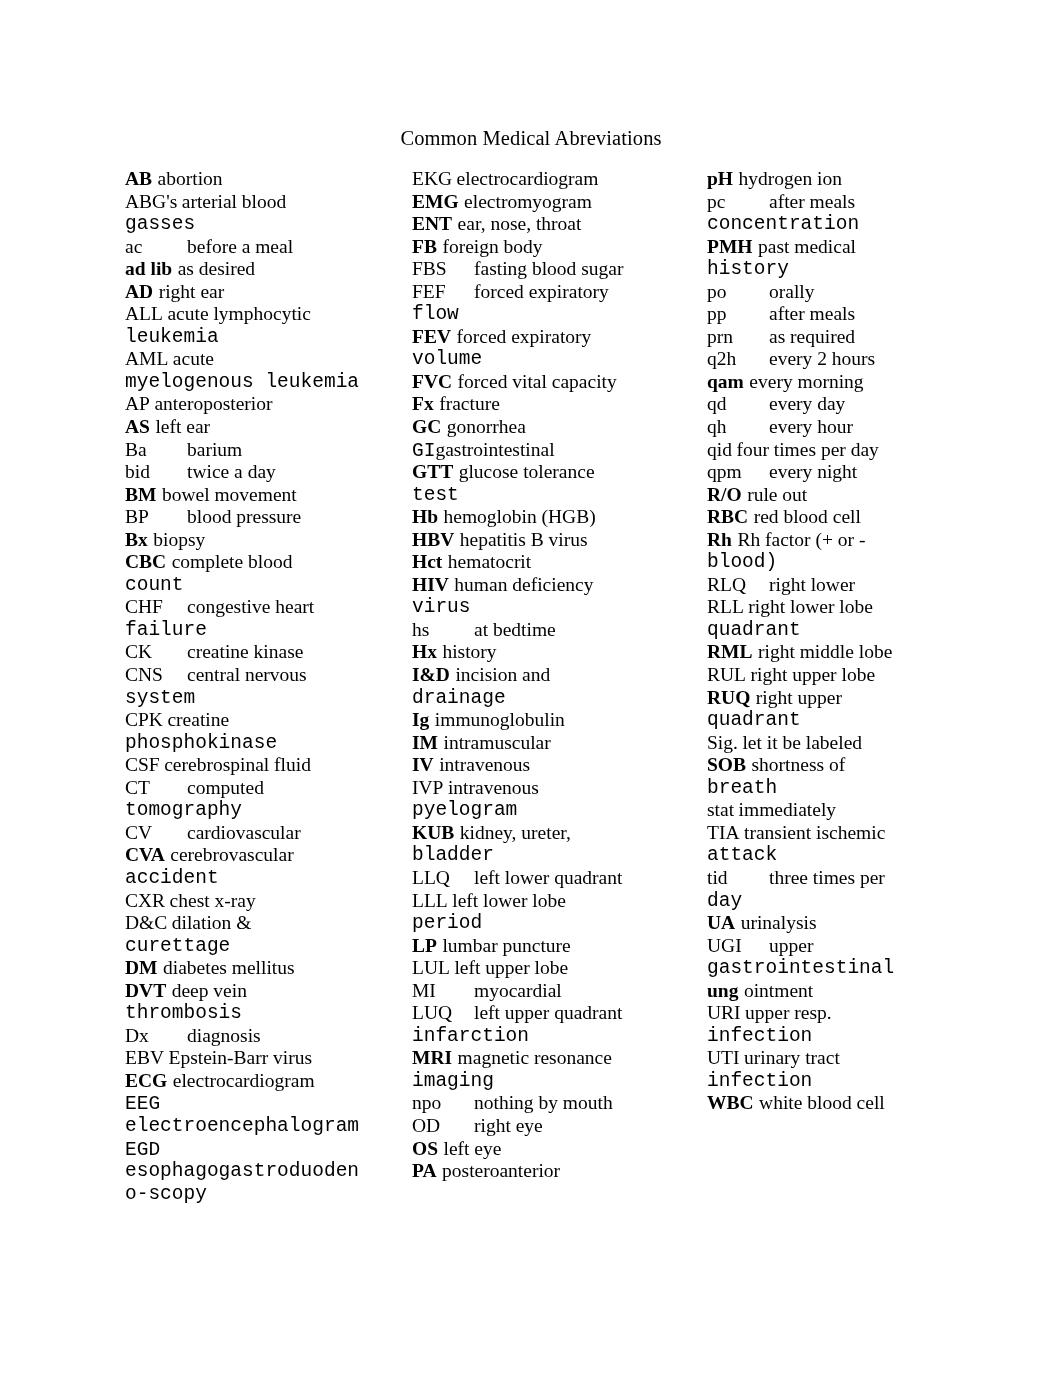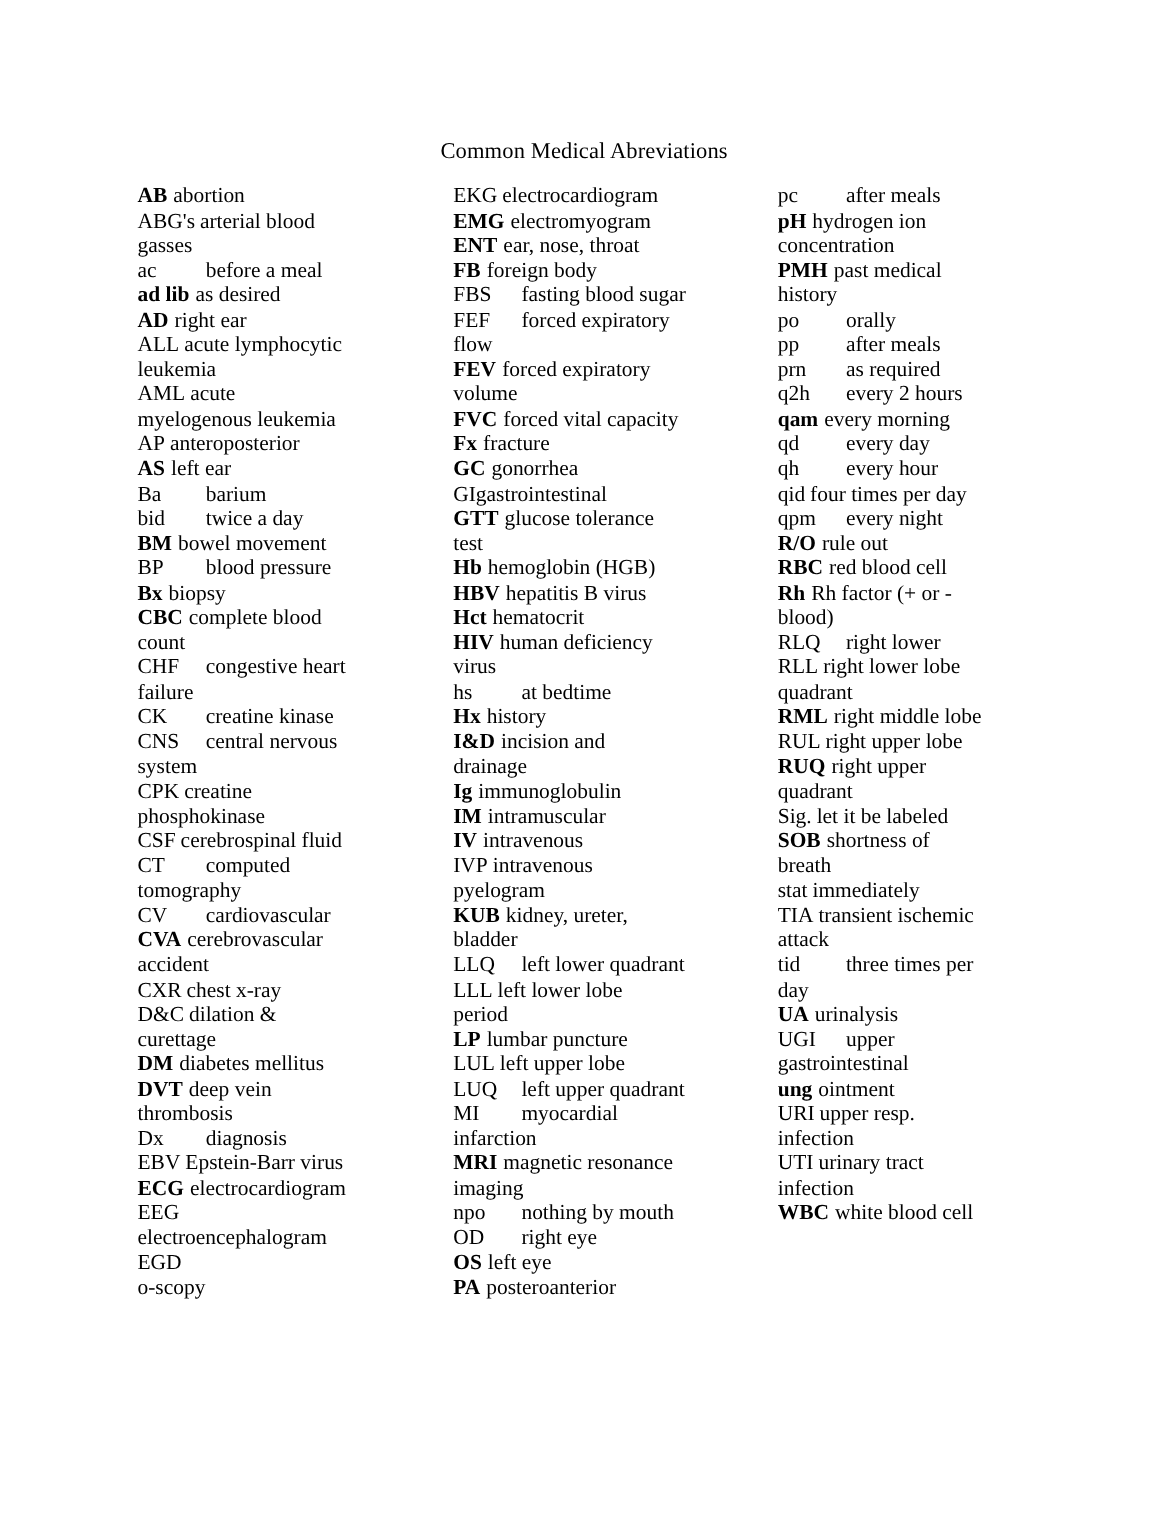--- a/index.html
+++ b/index.html
@@ -64,30 +64,32 @@
     min-width: 62px;
   }
   .entry.tight .abbr {
     min-width: 0;
     padding-right: 5.5px;
     font-weight: bold;
   }
   .entry.nospace .abbr {
     min-width: 0;
     padding-right: 0;
+    font-family: Liberation Mono, monospace;
   }
   .entry.onespace .abbr {
     min-width: 0;
     padding-right: 4.5px;
   }
   .cont {
     white-space: nowrap;
     margin: 0;
     padding: 0;
     height: 22.55px;
+    font-family: Liberation Mono, monospace;
   }
 </style>
 </head>
 <body>
 
 <div class="page">
 
   <div class="doc-title">Common Medical Abreviations</div>
 
   <div class="columns">
@@ -129,20 +131,21 @@
         <div class="cont">curettage</div>
         <div class="entry tight"><span class="abbr">DM</span><span class="def">diabetes mellitus</span></div>
         <div class="entry tight"><span class="abbr">DVT</span><span class="def">deep vein</span></div>
         <div class="cont">thrombosis</div>
         <div class="entry tabbed"><span class="abbr">Dx</span><span class="def">diagnosis</span></div>
         <div class="entry onespace"><span class="abbr">EBV</span><span class="def">Epstein-Barr virus</span></div>
         <div class="entry tight"><span class="abbr">ECG</span><span class="def">electrocardiogram</span></div>
         <div class="entry nospace"><span class="abbr">EEG</span><span class="def"></span></div>
         <div class="cont">electroencephalogram</div>
         <div class="entry nospace"><span class="abbr">EGD</span><span class="def"></span></div>
+        <div class="cont">esophagogastroduoden</div>
         <div class="cont">o-scopy</div>
       </div>
     <div class="col col-2">
         <div class="entry onespace"><span class="abbr">EKG</span><span class="def">electrocardiogram</span></div>
         <div class="entry tight"><span class="abbr">EMG</span><span class="def">electromyogram</span></div>
         <div class="entry tight"><span class="abbr">ENT</span><span class="def">ear, nose, throat</span></div>
         <div class="entry tight"><span class="abbr">FB</span><span class="def">foreign body</span></div>
         <div class="entry tabbed"><span class="abbr">FBS</span><span class="def">fasting blood sugar</span></div>
         <div class="entry tabbed"><span class="abbr">FEF</span><span class="def">forced expiratory</span></div>
         <div class="cont">flow</div>
@@ -168,33 +171,33 @@
         <div class="entry tight"><span class="abbr">IV</span><span class="def">intravenous</span></div>
         <div class="entry onespace"><span class="abbr">IVP</span><span class="def">intravenous</span></div>
         <div class="cont">pyelogram</div>
         <div class="entry tight"><span class="abbr">KUB</span><span class="def">kidney, ureter,</span></div>
         <div class="cont">bladder</div>
         <div class="entry tabbed"><span class="abbr">LLQ</span><span class="def">left lower quadrant</span></div>
         <div class="entry onespace"><span class="abbr">LLL</span><span class="def">left lower lobe</span></div>
         <div class="cont">period</div>
         <div class="entry tight"><span class="abbr">LP</span><span class="def">lumbar puncture</span></div>
         <div class="entry onespace"><span class="abbr">LUL</span><span class="def">left upper lobe</span></div>
+        <div class="entry tabbed"><span class="abbr">MI</span><span class="def">myocardial</span></div>
         <div class="entry tabbed"><span class="abbr">LUQ</span><span class="def">left upper quadrant</span></div>
-        <div class="entry tabbed"><span class="abbr">MI</span><span class="def">myocardial</span></div>
         <div class="cont">infarction</div>
         <div class="entry tight"><span class="abbr">MRI</span><span class="def">magnetic resonance</span></div>
         <div class="cont">imaging</div>
         <div class="entry tabbed"><span class="abbr">npo</span><span class="def">nothing by mouth</span></div>
         <div class="entry tabbed"><span class="abbr">OD</span><span class="def">right eye</span></div>
         <div class="entry tight"><span class="abbr">OS</span><span class="def">left eye</span></div>
         <div class="entry tight"><span class="abbr">PA</span><span class="def">posteroanterior</span></div>
       </div>
     <div class="col col-3">
+        <div class="entry tight"><span class="abbr">pH</span><span class="def">hydrogen ion</span></div>
         <div class="entry tabbed"><span class="abbr">pc</span><span class="def">after meals</span></div>
-        <div class="entry tight"><span class="abbr">pH</span><span class="def">hydrogen ion</span></div>
         <div class="cont">concentration</div>
         <div class="entry tight"><span class="abbr">PMH</span><span class="def">past medical</span></div>
         <div class="cont">history</div>
         <div class="entry tabbed"><span class="abbr">po</span><span class="def">orally</span></div>
         <div class="entry tabbed"><span class="abbr">pp</span><span class="def">after meals</span></div>
         <div class="entry tabbed"><span class="abbr">prn</span><span class="def">as required</span></div>
         <div class="entry tabbed"><span class="abbr">q2h</span><span class="def">every 2 hours</span></div>
         <div class="entry tight"><span class="abbr">qam</span><span class="def">every morning</span></div>
         <div class="entry tabbed"><span class="abbr">qd</span><span class="def">every day</span></div>
         <div class="entry tabbed"><span class="abbr">qh</span><span class="def">every hour</span></div>

